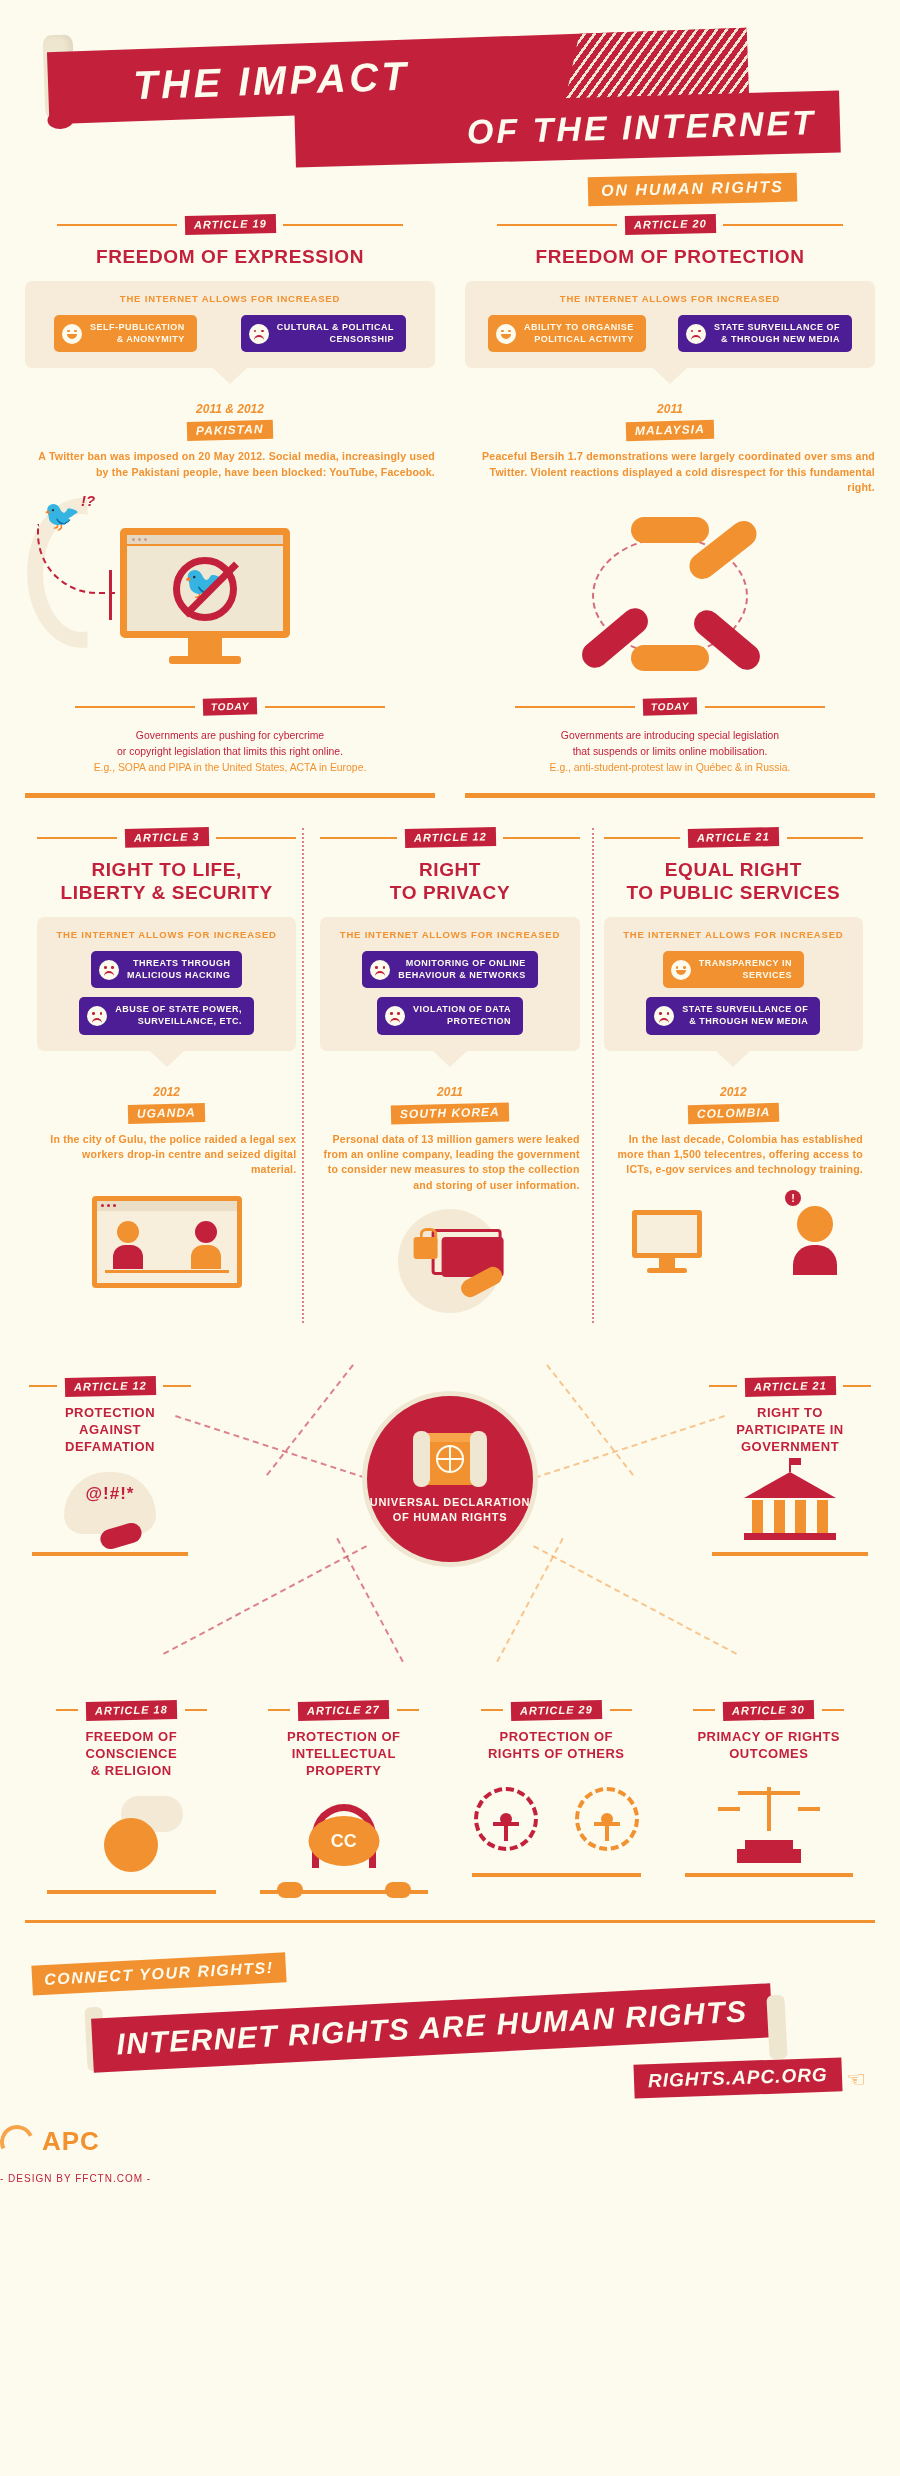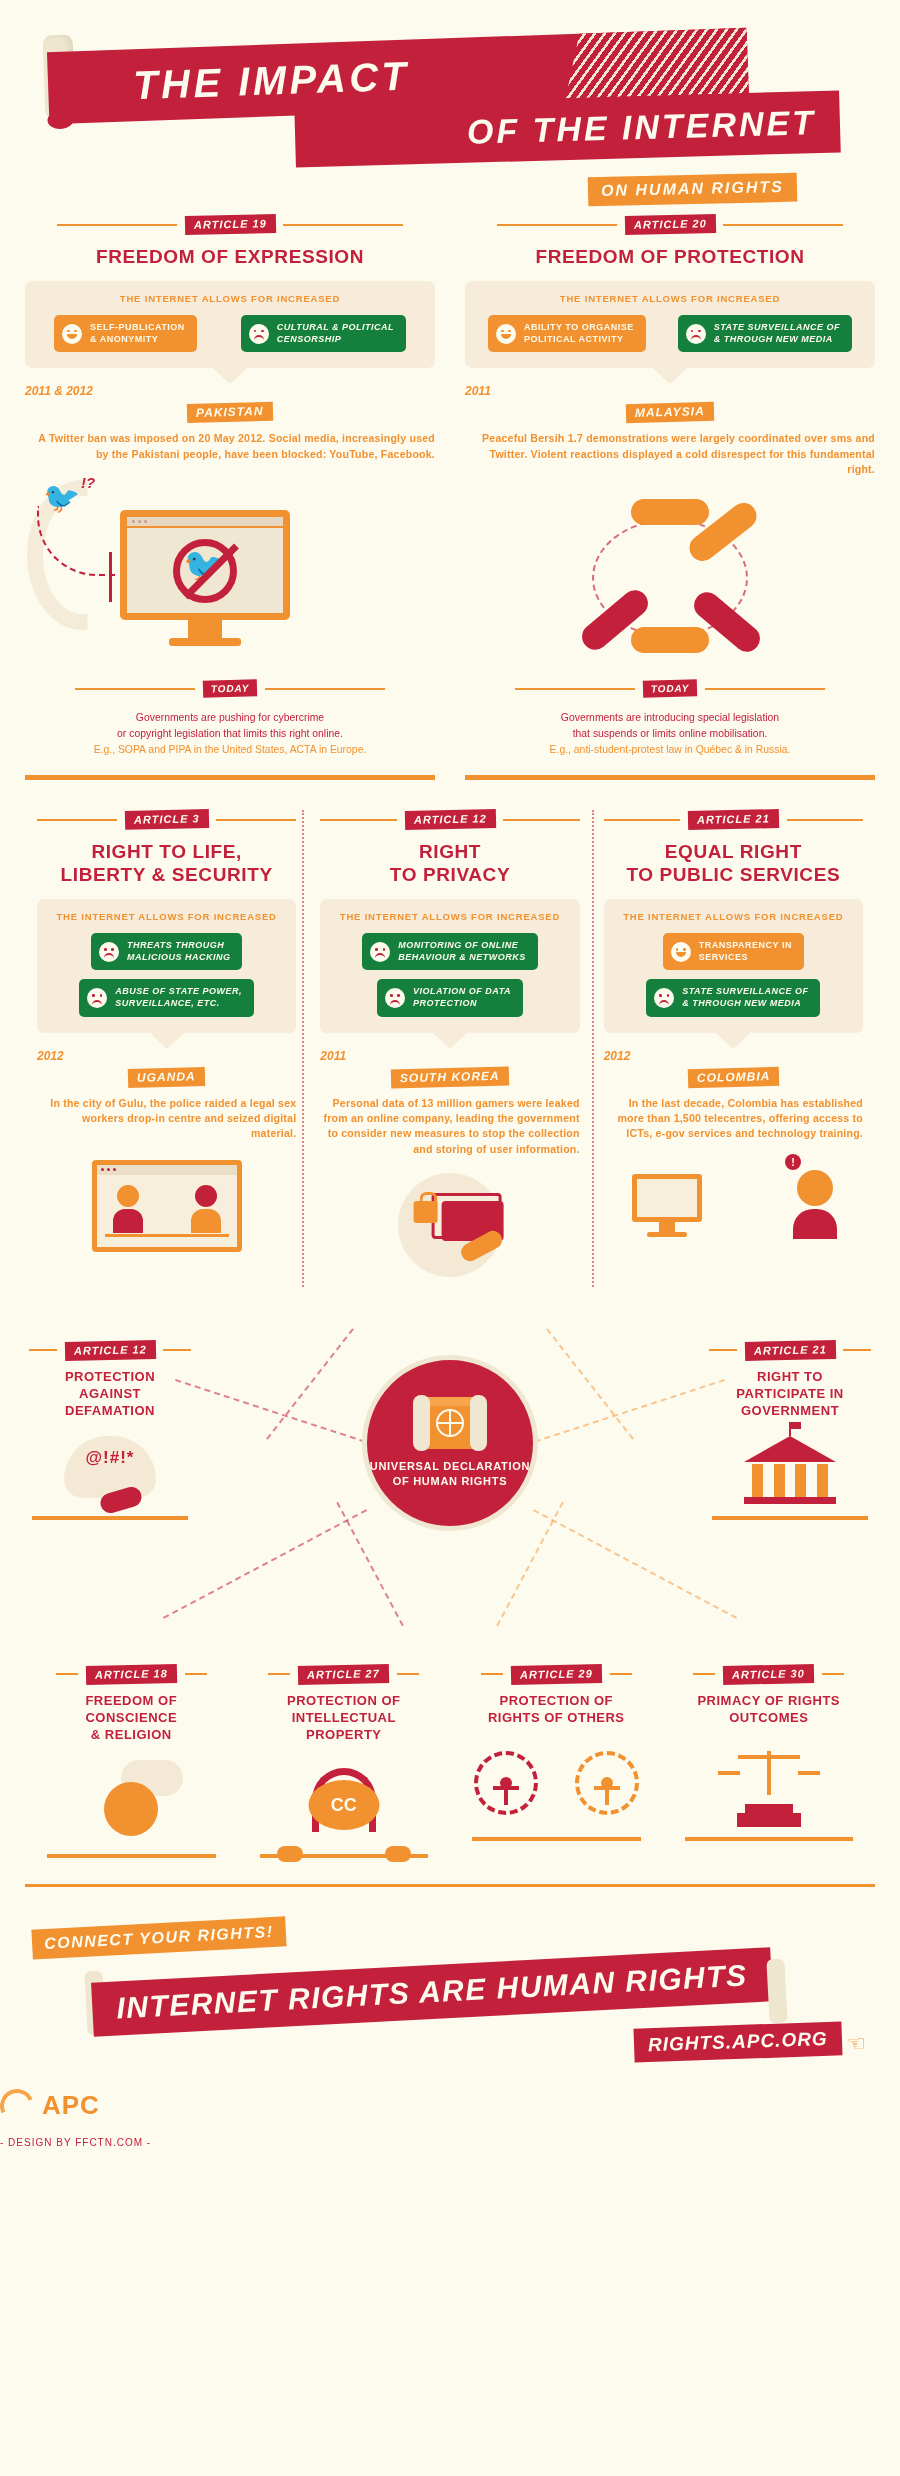--- a/index.html
+++ b/index.html
@@ -74,47 +74,47 @@
     text-align: center; color: #f2912f; font-size: 9.5px; font-weight: bold;
     letter-spacing: 0.8px; margin-bottom: 11px;
   }
   .pill-row { display: flex; justify-content: space-around; gap: 10px; }
   .pill-col { display: flex; flex-direction: column; align-items: center; gap: 9px; }
   .pill {
     display: flex; align-items: center; border-radius: 5px;
     padding: 7px 12px 7px 8px; min-height: 34px;
   }
   .pill.good { background: #f2912f; }
-  .pill.bad  { background: #15803d; font-style: italic; }
+  .pill.bad  { background: #4c1d95; }
   .face {
     width: 20px; height: 20px; border-radius: 50%; background: #fdfbee;
     flex: 0 0 20px; margin-right: 8px; position: relative;
   }
   .face i { position: absolute; width: 2.6px; height: 2.6px; border-radius: 50%; top: 6px; }
   .face i.l { left: 5px; } .face i.r { right: 5px; }
   .face .mouth { position: absolute; left: 5px; width: 10px; height: 5px; }
   .face.smile .mouth { bottom: 4.5px; border-bottom: 2.2px solid; border-radius: 0 0 10px 10px; }
   .face.frown .mouth { bottom: 3.5px; border-top: 2.2px solid; border-radius: 10px 10px 0 0; }
   .pill.good .face i, .pill.good .face .mouth { background-color:#f2912f; border-color:#f2912f; }
   .pill.good .face i { background:#f2912f; }
   .pill.bad .face i { background:#c3203c; }
   .pill.bad .face .mouth { border-color:#c3203c; }
   .face .mouth { background: transparent; }
   .pill-text {
     color: #fdfbee; font-size: 9px; font-weight: bold; letter-spacing: 0.5px;
-    line-height: 1.28; text-align: left; flex: 1;
+    line-height: 1.28; text-align: right; flex: 1;
   }
   .arrow-down {
     width: 0; height: 0; margin: 0 auto;
     border-left: 17px solid transparent; border-right: 17px solid transparent;
     border-top: 16px solid #f6ecd9;
   }
   .year {
-    text-align: left; color: #f2912f; font-size: 12px; font-weight: bold;
-    font-style: italic; margin-top: 0;
+    text-align: center; color: #f2912f; font-size: 12px; font-weight: bold;
+    font-style: italic; margin-top: 18px;
   }
   .country {
     display: inline-block; background: #f2912f; color: #fdfbee;
     font-size: 12px; font-weight: bold; font-style: italic; letter-spacing: 1px;
     padding: 2px 9px 3px 9px; transform: rotate(-1.5deg); margin-top: 5px;
   }
   .country-wrap { text-align: center; }
   .body-text {
     text-align: right; color: #f2912f; font-size: 10.6px; font-weight: bold;
     line-height: 1.45; margin-top: 9px; letter-spacing: 0.2px;

